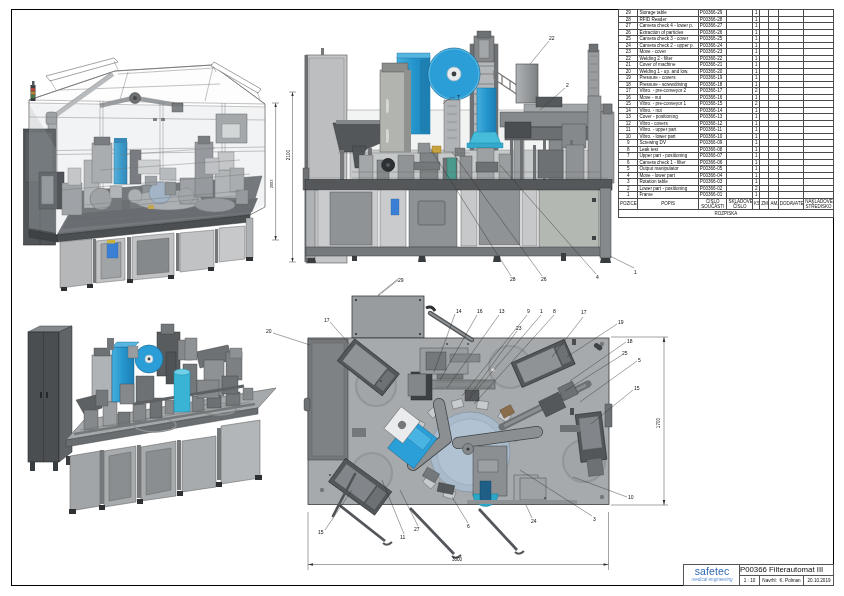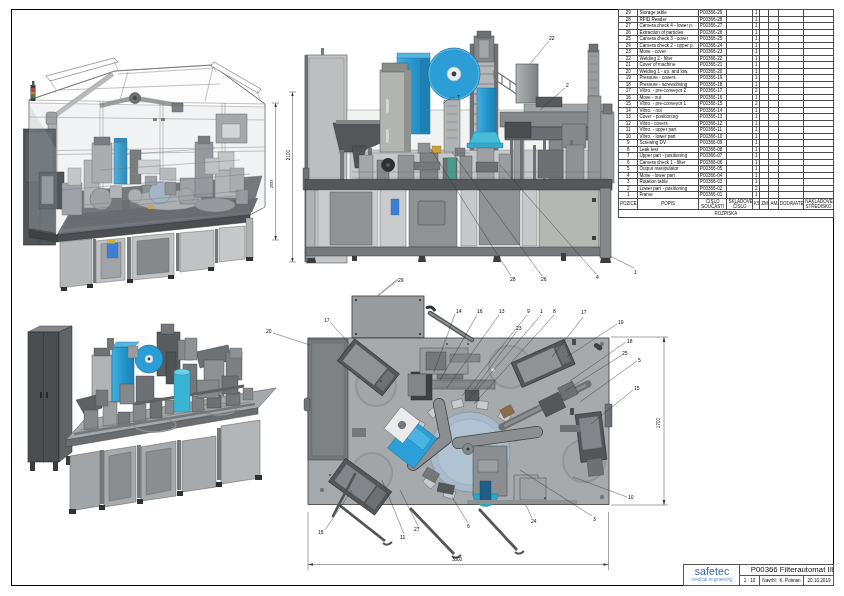--- a/index.html
+++ b/index.html
@@ -912,18 +912,18 @@
 <tr>
           <td colspan="9" class="hd" style="height:7px">ROZPISKA</td>
         </tr>
 </tbody>
 </table>
 <div id="tb">
 <div style="position:absolute;left:0;top:0;width:55px;height:21px;border-right:1px solid #555;">
   <div style="position:absolute;left:3px;top:0px;width:50px;text-align:center;font-size:10.5px;color:#2e68b2;letter-spacing:0.1px;">safetec</div>
   <div style="position:absolute;left:3px;top:11.5px;width:50px;text-align:center;font-size:4.6px;color:#5b8fd0;font-style:italic;">medical engineering</div>
 </div>
-<div style="position:absolute;left:56px;top:0;width:94px;height:10px;border-bottom:1px solid #555;text-align:right;font-size:7.8px;line-height:10.5px;color:#111;">P00366 Filterautomat III</div>
+<div style="position:absolute;left:56px;top:0;width:94px;height:10px;border-bottom:1px solid #555;text-align:left;font-size:7.8px;line-height:10.5px;color:#111;">P00366 Filterautomat III</div>
 <div style="position:absolute;left:56px;top:11px;width:19px;height:10px;border-right:1px solid #555;text-align:center;font-size:4.6px;line-height:10px;color:#111;">1 : 10</div>
 <div style="position:absolute;left:76px;top:11px;width:43px;height:10px;border-right:1px solid #555;text-align:center;font-size:4.6px;line-height:10px;color:#111;">Navrhl:&nbsp;&nbsp;K. Polman</div>
 <div style="position:absolute;left:120px;top:11px;width:30px;height:10px;text-align:center;font-size:4.6px;line-height:10px;color:#111;">20.10.2019</div>
 </div>
 </div>
 
 </body></html>

